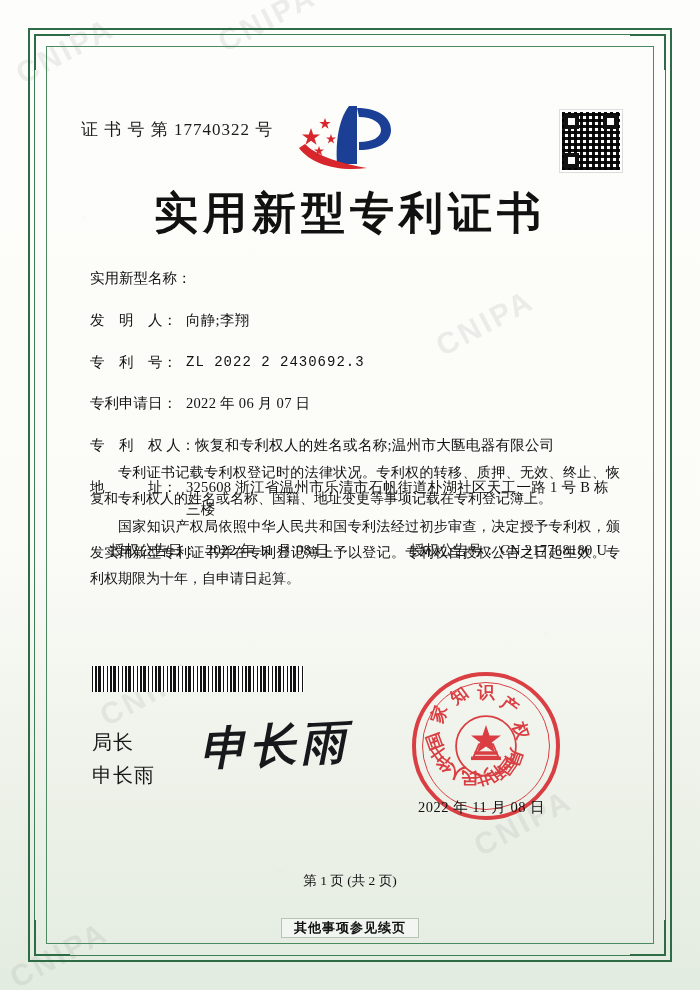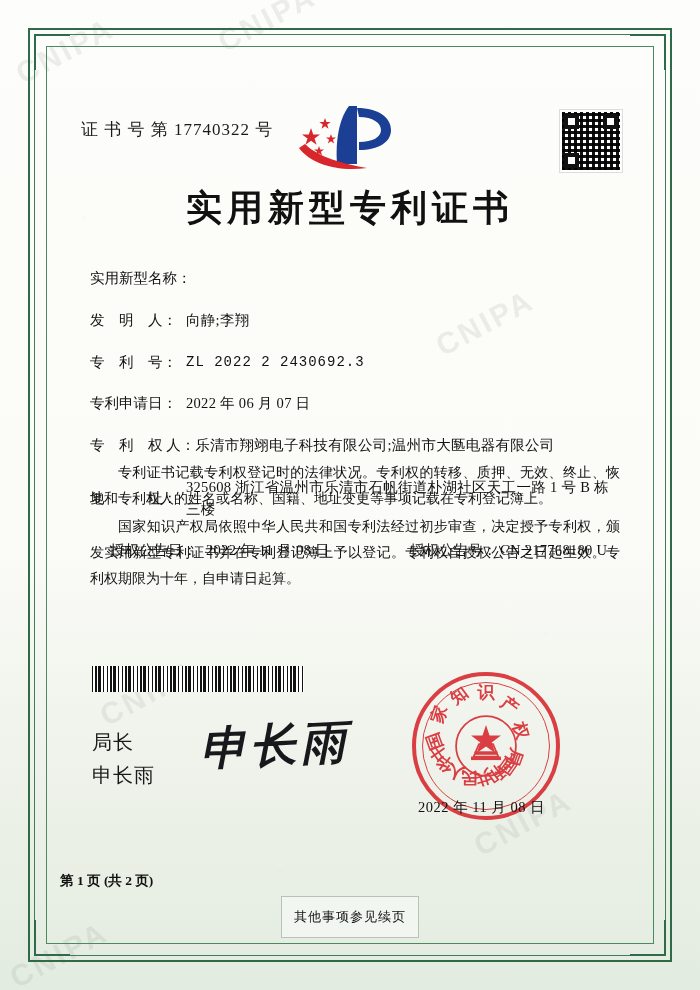--- a/index.html
+++ b/index.html
@@ -128,40 +128,40 @@
     top: 42px;
     width: 150px;
     height: 70px;
   }
 
   .title {
     position: absolute;
     left: 0; right: 0;
     top: 124px;
     text-align: center;
-    font-size: 36px;
+    font-size: 44px;
     font-weight: 700;
     letter-spacing: 5px;
     color: #111;
     font-family: "Liberation Serif", "DejaVu Serif", serif;
   }
 
   
   .fields {
     position: absolute;
     left: 30px;
     right: 18px;
     top: 208px;
     font-size: 14.5px;
     line-height: 1.5;
   }
   .row {
     display: flex;
     margin-bottom: 20px;
-    align-items: center;
+    align-items: flex-start;
   }
   .row .lab {
     flex: 0 0 96px;
     letter-spacing: 0px;
     color: #111;
     white-space: nowrap;
   }
   .row .val {
     flex: 1;
     color: #111;
@@ -276,40 +276,40 @@
     top: 738px;
     font-size: 14.5px;
     color: #111;
     letter-spacing: .5px;
   }
 
   .page-no {
     position: absolute;
     left: 0; right: 0;
     top: 812px;
-    text-align: left;
+    text-align: center;
     font-size: 13.5px;
     color: #111;
-    font-weight: bold;
   }
 
   .footnote {
     position: absolute;
     left: 0; right: 0;
     bottom: -8px;
     text-align: center;
     font-size: 13px;
     color: #111;
     letter-spacing: 1px;
   }
   .footnote span {
     display: inline-block;
     border: 1px solid #b9c2b6;
     background: rgba(255,255,255,.45);
-    padding: 11px 12px;
+    padding: 0 12px;
+    font-weight: bold;
   }
 </style>
 </head>
 <body>
 
 <div class="page">
 
   <div class="texture"></div>
 
   <div class="wm a" style="left:12px;  top:34px;">CNIPA</div>
@@ -363,21 +363,21 @@
       <div class="row">
         <div class="lab">专　利　号：</div>
         <div class="val mono">ZL 2022 2 2430692.3</div>
       </div>
       <div class="row">
         <div class="lab">专利申请日：</div>
         <div class="val">2022 年 06 月 07 日</div>
       </div>
       <div class="row">
         <div class="lab">专　利　权 人：</div>
-        <div class="val">乐清市翔翊电子科技有限公司;温州市大匦电器有限公司</div>
+        <div class="val">恢复和专利权人的姓名或名称;温州市大匦电器有限公司</div>
       </div>
       <div class="row">
         <div class="lab">地　　　址：</div>
         <div class="val">325608 浙江省温州市乐清市石帆街道朴湖社区天工一路 1 号 B 栋三楼</div>
       </div>
       <div class="row split">
         <div class="left">
           <div class="lab">授权公告日：</div>
           <div class="val">2022 年 11 月 08 日</div>
         </div>

